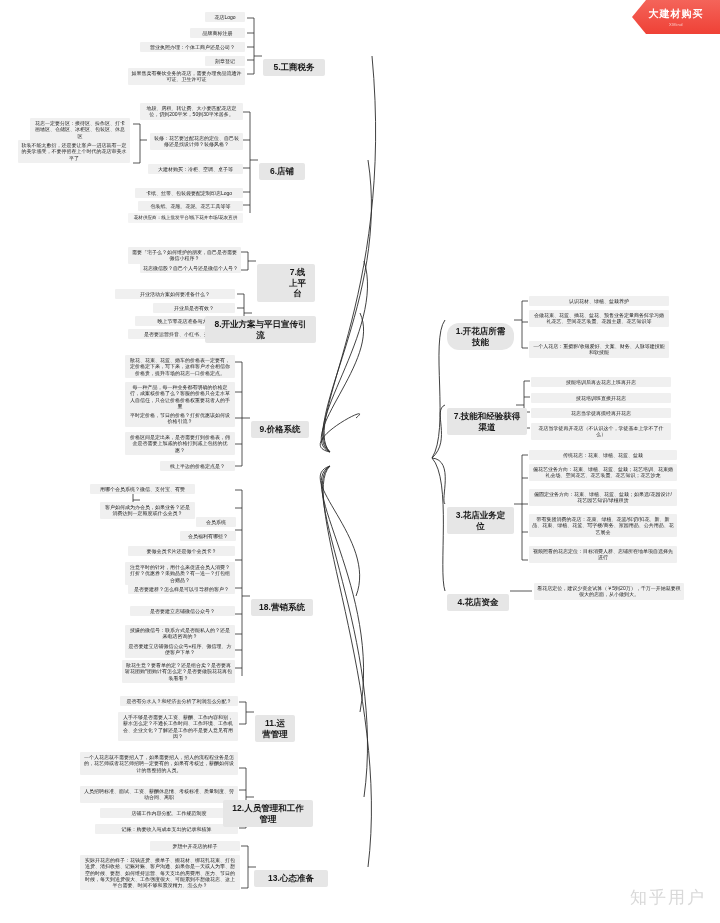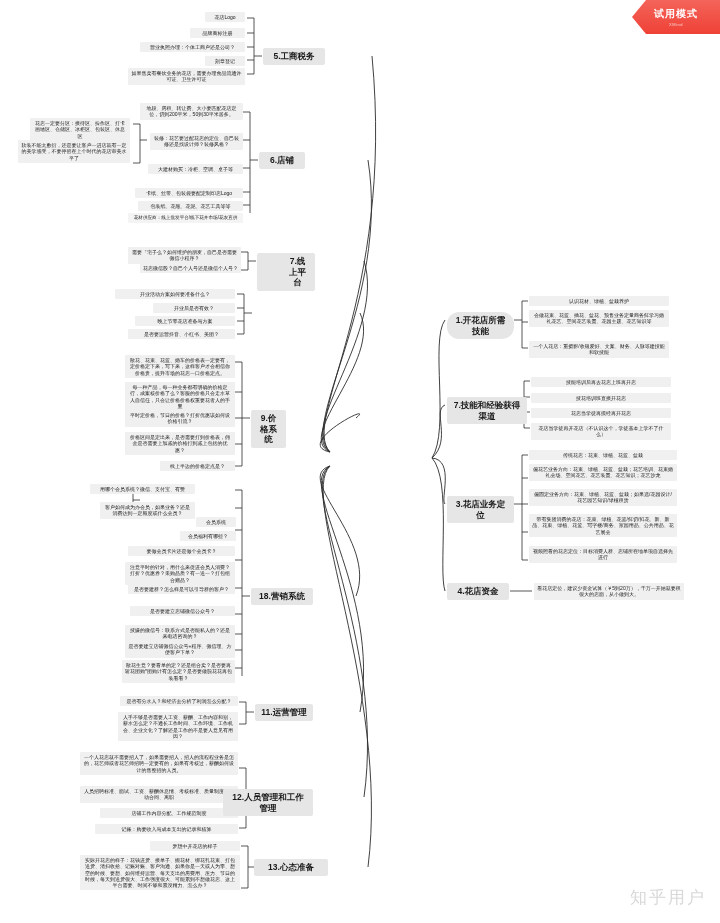--- a/index.html
+++ b/index.html
@@ -37,20 +37,21 @@
   }
   
   .lvl1{
     background:#e6e6e6;
     font-size:8.5px;
     font-weight:bold;
     padding:3px 6px;
     border-radius:2px;
     text-align:center;
     z-index:5;
+    margin-top:11px;
   }
   
   .lvl2{
     background:#f0f0f0;
     font-size:5px;
     padding:2px 3px;
     border-radius:1px;
     z-index:4;
     text-align:center;
   }
@@ -123,21 +124,21 @@
       <path d="M250,418 H242 M242,362 V466 M242,362 H235 M242,392 H235 M242,418 H235 M242,444 H235 M242,466 H235"></path>
       <path d="M250,596 H242 M242,490 V676 M242,490 H235 M242,508 H235 M242,530 H235 M242,560 H235 M242,588 H235 M242,614 H235 M242,634 H235 M242,650 H235 M242,668 H235"></path>
       <path d="M140,500 H133 M133,486 V516 M133,486 H126 M133,516 H126"></path>
       <path d="M254,712 H246 M246,702 V724 M246,702 H239 M246,724 H239"></path>
       <path d="M254,797 H246 M246,768 V828 M246,768 H239 M246,790 H239 M246,812 H239 M246,828 H239"></path>
       <path d="M256,867 H248 M248,846 V888 M248,846 H241 M248,888 H241"></path>
     </g>
   </svg>
 
   <div class="ribbon">
-    <span class="rb-main">试用模式</span>
+    <span class="rb-main">大建材购买</span>
     <span class="rb-sub">XMind</span>
   </div>
 
 
   <div class="node lvl1" style="left:447px;top:312px;width:67px;border-radius:12px;">1.开花店所需技能</div>
   <div class="node lvl2" style="left:529px;top:296px;width:140px;">认识花材、绿植、盆栽养护</div>
   <div class="node lvl2" style="left:529px;top:310px;width:140px;">会做花束、花篮、插花、盆花、预售业务定量商务鲜学习婚礼花艺、空间花艺装置、花园主题、花艺知识等</div>
   <div class="node lvl2" style="left:529px;top:341px;width:140px;">一个人花店：重摄影/收银爱好、文案、财务、人脉等建技能和软技能</div>
 
   <div class="node lvl1" style="left:447px;top:397px;width:80px;">7.技能和经验获得渠道</div>
@@ -171,46 +172,47 @@
   <div class="node lvl2" style="left:138px;top:201px;width:105px;">包装纸、花瓶、花泥、花艺工具等等</div>
   <div class="node lvl3" style="left:196px;top:201px;width:46px;">花艺资材购买</div>
   <div class="node lvl3" style="left:128px;top:213px;width:115px;">花材供应商：线上批发平台/线下花卉市场/花农直供</div>
   <div class="node lvl2" style="left:30px;top:118px;width:100px;">花店一定要分区：接待区、操作区、打卡画墙区、仓储区、冰柜区、包装区、休息区</div>
   <div class="node lvl2" style="left:18px;top:140px;width:112px;">软装不能太敷衍，还是要让客户一进店就有一定的美学感受，不要停留在上个时代的花店审美水平了</div>
 
   <div class="node lvl1" style="left:257px;top:253px;width:58px;padding-left:29px;">7.线上平台</div>
   <div class="node lvl2" style="left:128px;top:247px;width:113px;">需要「宅子么？如何维护的朋友，自己是否需要微信小程序？</div>
   <div class="node lvl2" style="left:140px;top:263px;width:101px;">花店微信股？自己个人号还是微信个人号？</div>
 
+  <div class="node lvl1" style="left:205px;top:305px;width:111px;">8.开业方案与平日宣传引流</div>
   <div class="node lvl2" style="left:115px;top:289px;width:120px;">开业活动方案如何要准备什么？</div>
   <div class="node lvl2" style="left:153px;top:303px;width:82px;">开业后是否有效？</div>
   <div class="node lvl2" style="left:135px;top:316px;width:100px;">晚上节零花店准备与方案</div>
   <div class="node lvl2" style="left:128px;top:329px;width:107px;">是否要运营抖音、小红书、美团？</div>
 
-  <div class="node lvl1" style="left:251px;top:410px;width:35px;">9.价格系统</div>
+  <div class="node lvl1" style="left:251px;top:410px;width:58px;">9.价格系统</div>
   <div class="node lvl2" style="left:125px;top:355px;width:110px;">散花、花束、花篮、婚车的价格表一定要有，定价格定下来，写下来，这样客户才会相信你价格贵，提升市场的花店一口价格定点。</div>
   <div class="node lvl2" style="left:125px;top:382px;width:110px;">每一种产品，每一种业务都有明确的价格定行，成案核价格了么？客服的价格只会走水草人自信任，只会让价格价格权重要花者人的手里</div>
   <div class="node lvl2" style="left:125px;top:410px;width:110px;">平时定价格，节日的价格？打折优惠该如何设价格引流？</div>
   <div class="node lvl2" style="left:125px;top:432px;width:110px;">价格区间是定出来，是否需要打到价格表，佣金是否需要上加减的价格打到减上包括的优惠？</div>
   <div class="node lvl2" style="left:160px;top:461px;width:75px;">线上半边的价格定点是？</div>
 
   <div class="node lvl1" style="left:251px;top:588px;width:62px;">18.营销系统</div>
   <div class="node lvl2" style="left:90px;top:484px;width:105px;">用哪个会员系统？微信、支付宝、有赞</div>
   <div class="node lvl2" style="left:196px;top:517px;width:40px;">会员系统</div>
   <div class="node lvl2" style="left:180px;top:531px;width:56px;">会员福利有哪些？</div>
   <div class="node lvl2" style="left:100px;top:502px;width:95px;">客户如何成为办会员，如果业务？还是消费达到一定额度或什么会员？</div>
   <div class="node lvl2" style="left:128px;top:546px;width:107px;">要做会员卡片还是做个会员卡？</div>
   <div class="node lvl2" style="left:125px;top:562px;width:110px;">注意平时的针对，用什么来促进会员人消费？打折？优惠券？采购品质？有一送一？打包组合赠品？</div>
   <div class="node lvl2" style="left:128px;top:584px;width:107px;">是否要建群？怎么样是可以引导群的客户？</div>
   <div class="node lvl2" style="left:130px;top:606px;width:105px;">是否要建立店铺微信公众号？</div>
   <div class="node lvl2" style="left:125px;top:625px;width:110px;">技嫌的微信号：联系方式是否能私人的？还是来电话咨询的？</div>
   <div class="node lvl2" style="left:125px;top:641px;width:110px;">是否要建立店铺微信公众号+程序、微信理、方便客户下单？</div>
   <div class="node lvl2" style="left:122px;top:660px;width:113px;">散花生意？要看单的定？还是组合卖？是否要再斩花团购*团购计有怎么定？是否要做脱花花再包装看看？</div>
 
-  <div class="node lvl1" style="left:255px;top:704px;width:58px;">11.运营管理</div>
+  <div class="node lvl1" style="left:255px;top:704px;width:40px;">11.运营管理</div>
   <div class="node lvl2" style="left:120px;top:696px;width:118px;">是否有分水人？和经济去分析了利润怎么分配？</div>
   <div class="node lvl2" style="left:118px;top:712px;width:120px;">人手不够是否需要人工资、薪酬、工作内容和别，薪水怎么定？不通长工作时间、工作环境、工作机会、企业文化？了解还是工作的不是要人意见有用因？</div>
 
   <div class="node lvl1" style="left:223px;top:789px;width:90px;">12.人员管理和工作管理</div>
   <div class="node lvl2" style="left:80px;top:752px;width:158px;">一个人花店就不需要招人了，如果需要招人，招人的流程程业务是怎的，花艺师或者花艺师招聘一定要有的，如果有考核过，薪酬如何设计的售整招的人员。</div>
   <div class="node lvl2" style="left:80px;top:786px;width:158px;">人员招聘标准、面试、工资、薪酬休息情、考核标准、质量制度、劳动合同、离职</div>
   <div class="node lvl2" style="left:100px;top:808px;width:138px;">店铺工作内容分配、工作规范制度</div>
   <div class="node lvl2" style="left:95px;top:824px;width:143px;">记账：购要收入与成本支出的记录和核算</div>
 
   <div class="node lvl1" style="left:254px;top:859px;width:74px;">13.心态准备</div>

